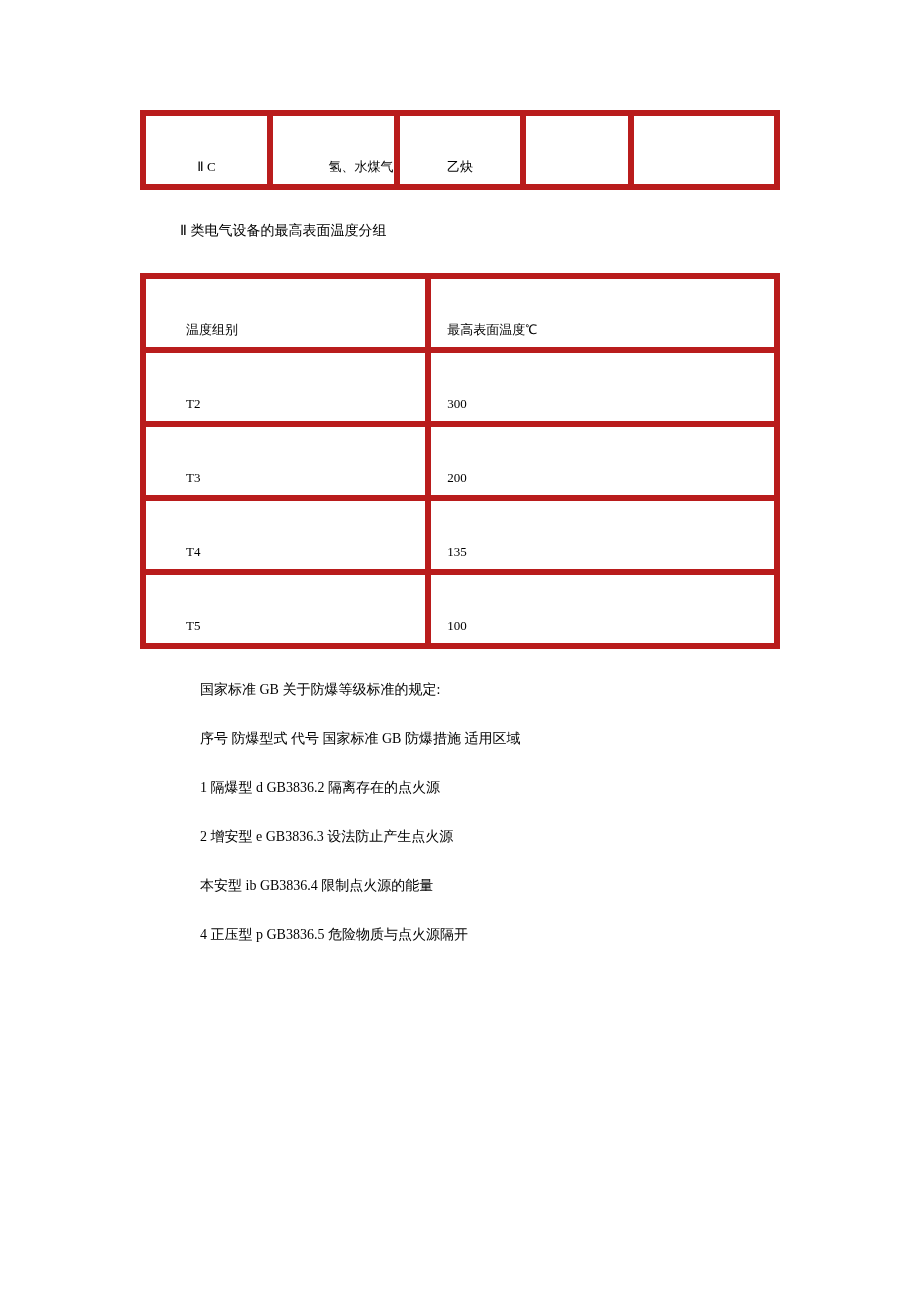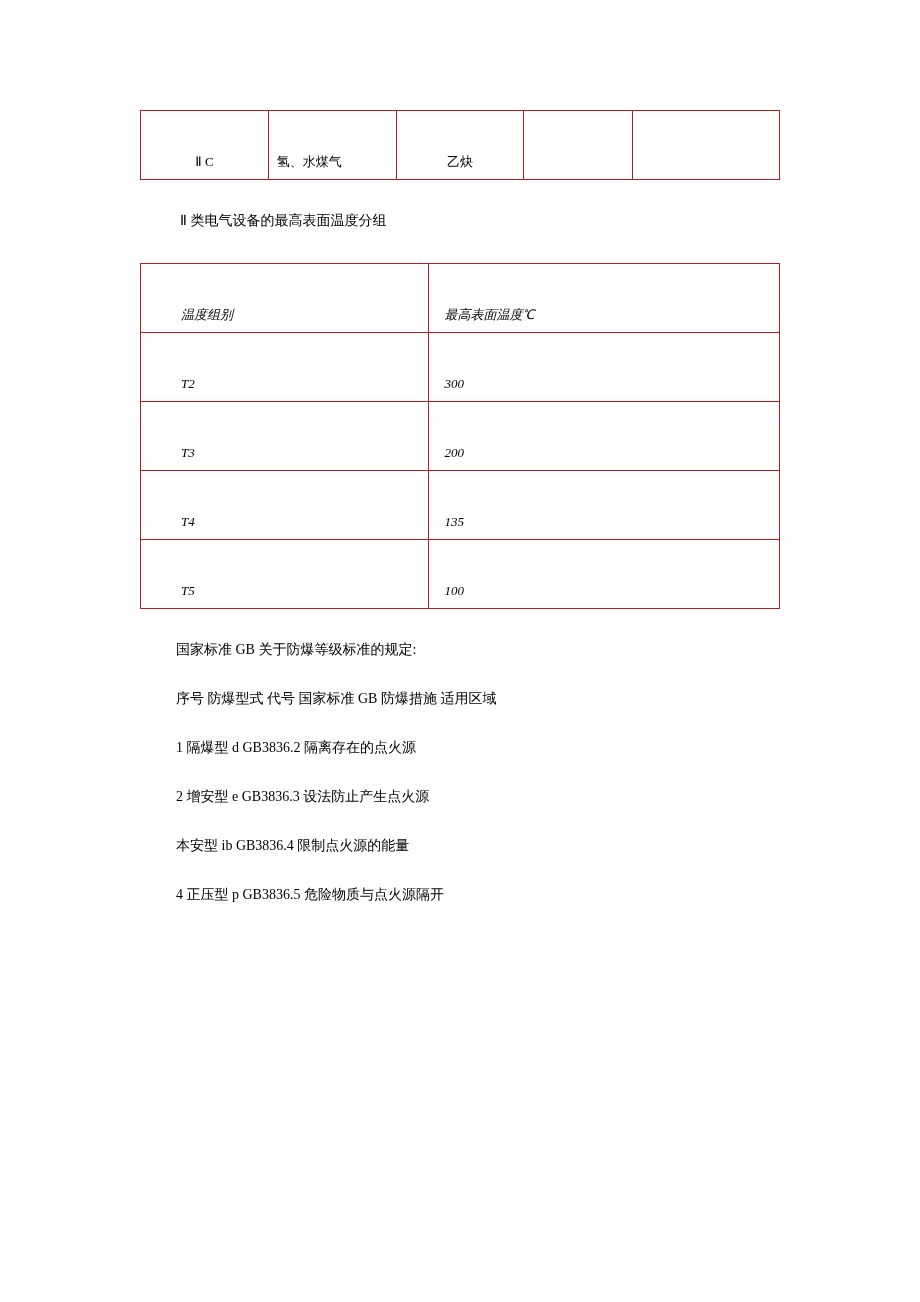--- a/index.html
+++ b/index.html
@@ -10,41 +10,41 @@
     margin: 0;
     padding: 110px 140px 60px 140px;
     line-height: 1.5;
   }
   table {
     border-collapse: collapse;
     width: 100%;
     margin-bottom: 30px;
   }
   td {
-    border: 1px solid #b91c1c;
+    border: 6px solid #b91c1c;
     padding: 30px 10px 8px 30px;
     vertical-align: bottom;
     text-align: left;
     font-size: 13px;
   }
   .table1 td { height: 30px; }
   .table1 .c1 { width: 20%; text-align: center; padding-left: 0; padding-right: 0; }
-  .table1 .c2 { width: 20%; text-align: left; padding-left: 8px; padding-right: 0; }
+  .table1 .c2 { width: 20%; text-align: right; padding-left: 8px; padding-right: 0; }
   .table1 .c3 { width: 20%; text-align: center; padding-left: 0; padding-right: 0; }
   .table1 .c4 { width: 17%; }
   .table1 .c5 { width: 23%; }
   .caption {
     margin: 0 0 32px 40px;
     font-size: 14px;
   }
-  .table2 td { height: 30px; font-style: italic; }
+  .table2 td { height: 30px; }
   .table2 .c1 { width: 45%; padding-left: 40px; }
   .table2 .c2 { width: 55%; padding-left: 16px; }
   .paragraphs {
-    margin-left: 36px;
+    margin-left: 60px;
   }
   .paragraphs p {
     margin: 0 0 28px 0;
     font-size: 14px;
   }
 </style>
 </head>
 <body>
 
 <table class="table1">

